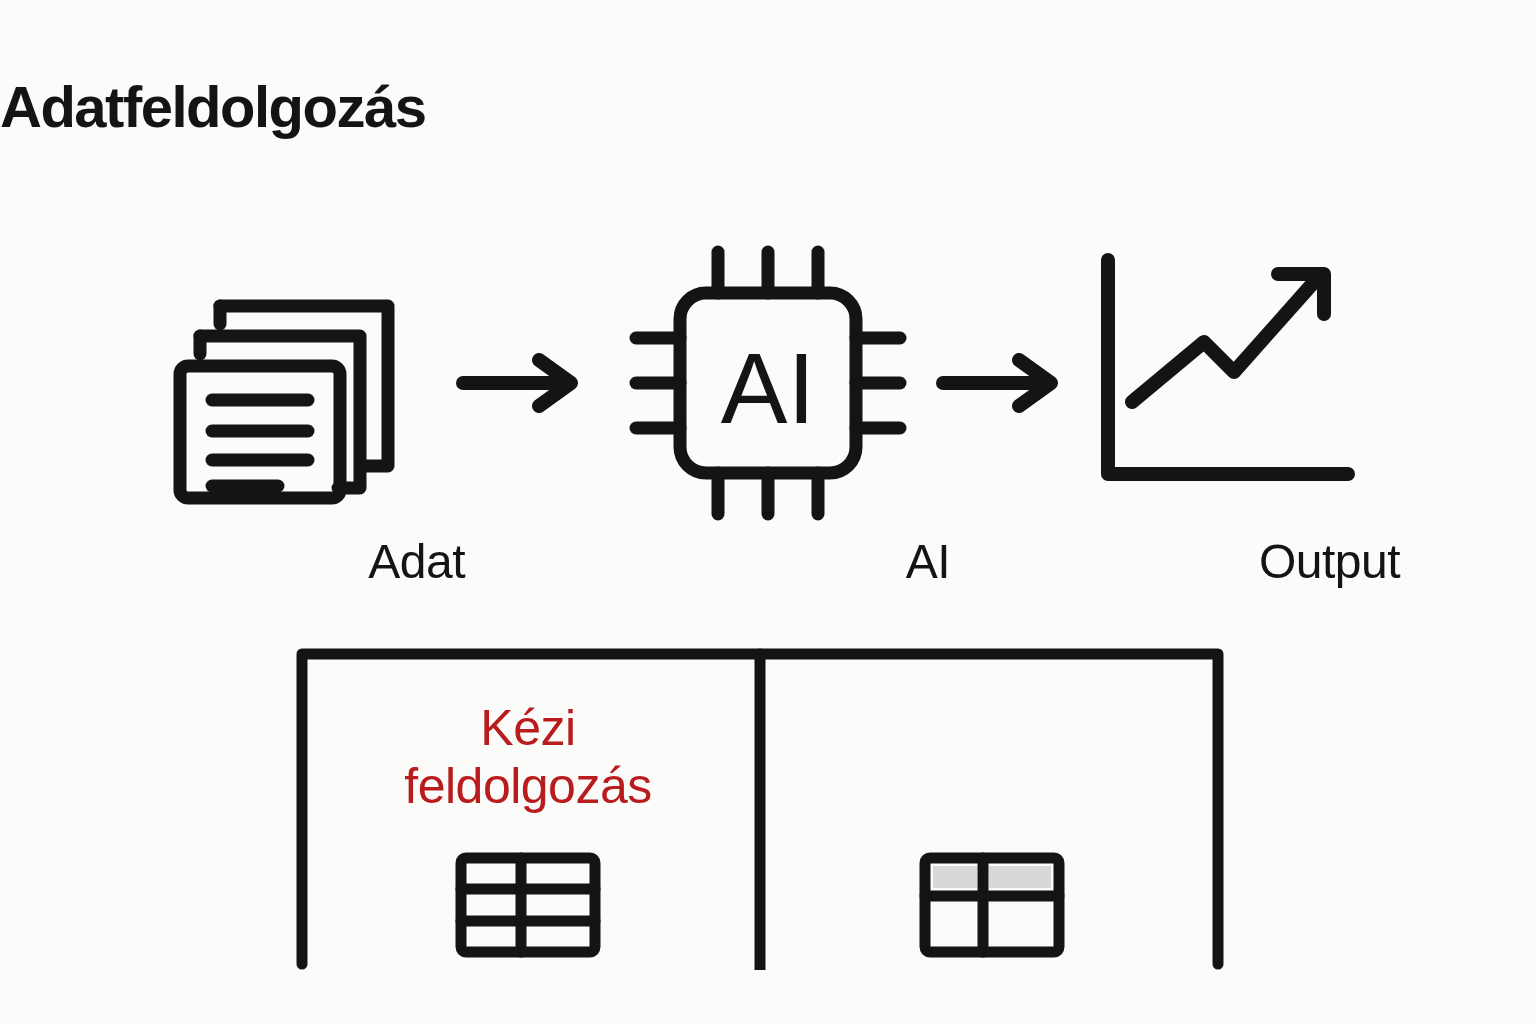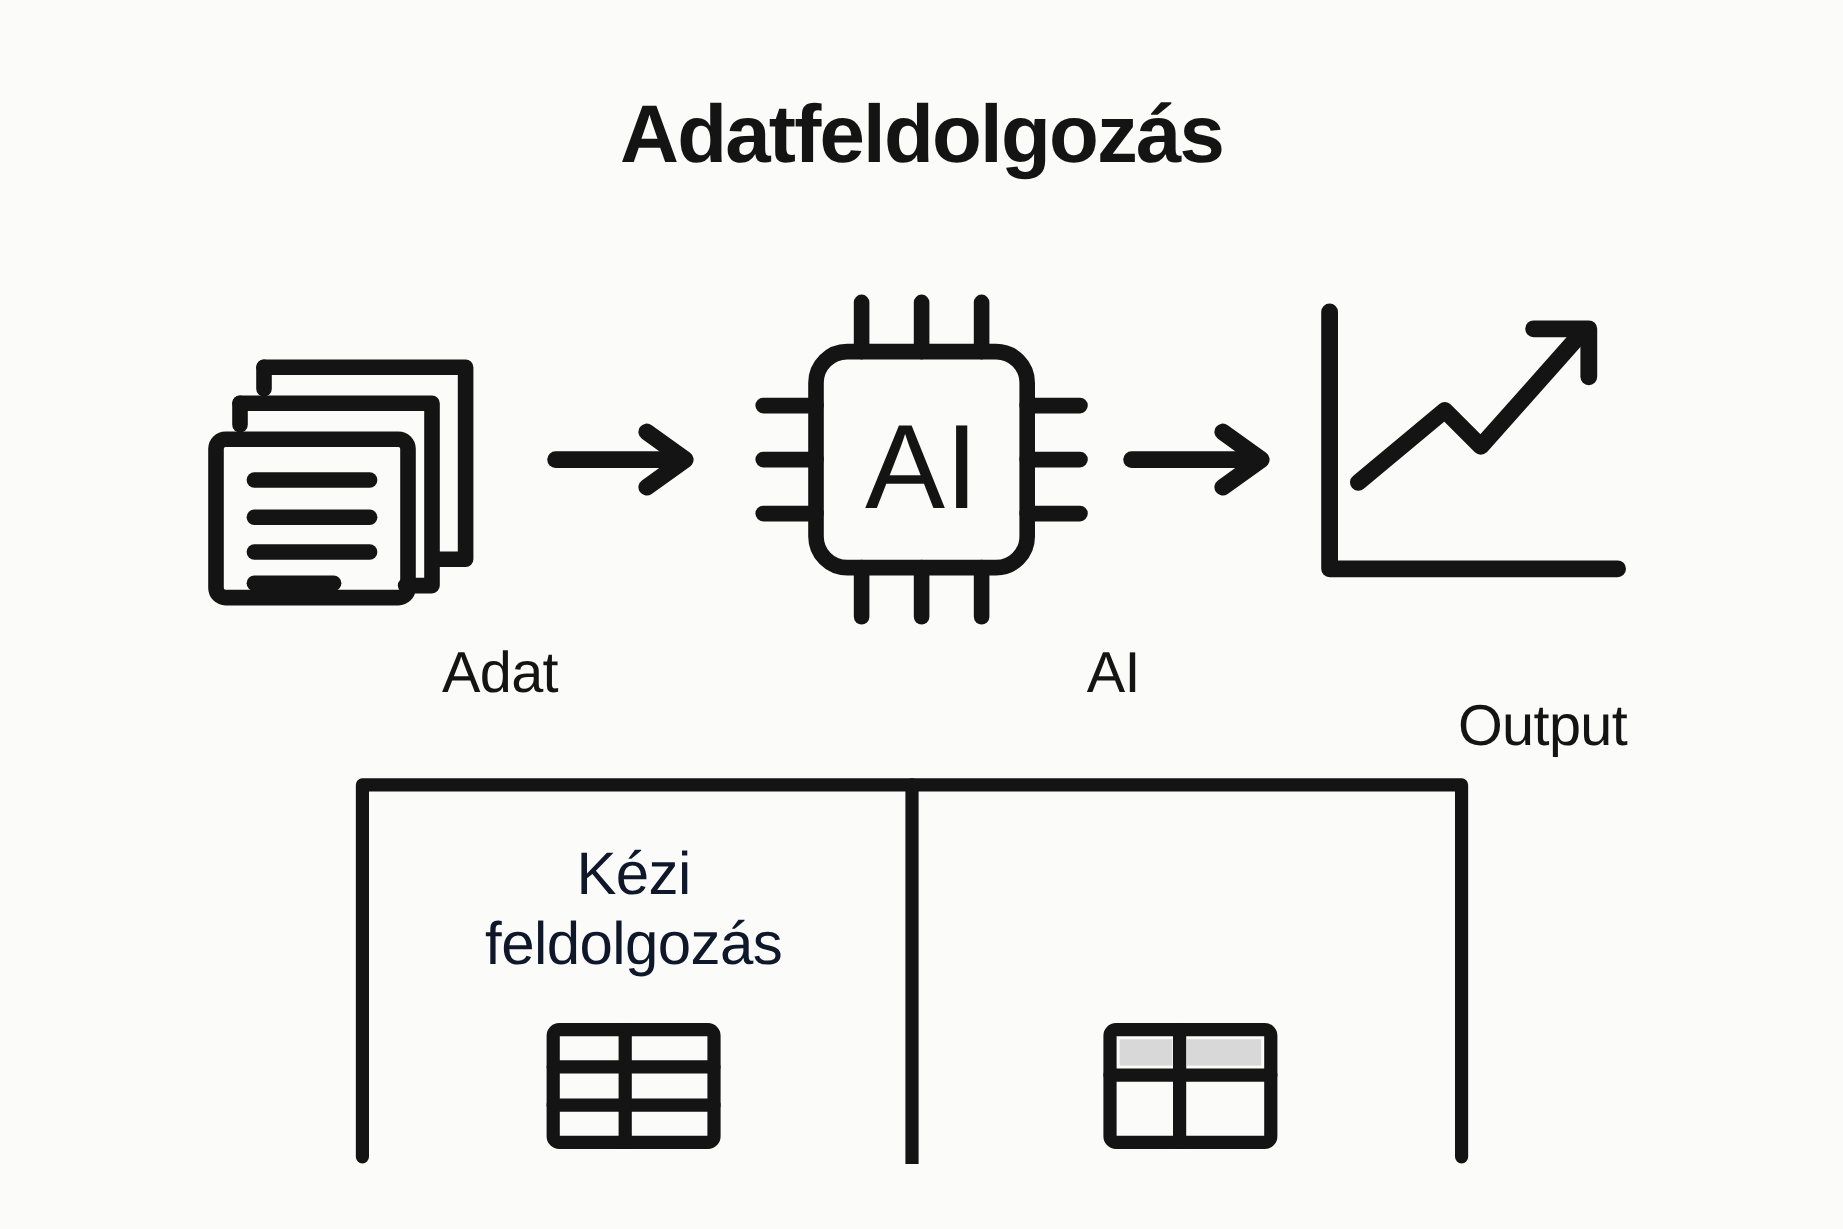--- a/index.html
+++ b/index.html
@@ -23,22 +23,22 @@
     width: 1536px;
     height: 1024px;
   }
 
   
   #title {
     position: absolute;
     left: 0;
     top: 78px;
     width: 1536px;
-    text-align: center;
-    font-size: 68px;
+    text-align: left;
+    font-size: 58px;
     font-weight: 700;
     letter-spacing: -1.5px;
     line-height: 1;
     color: #141414;
   }
 
   
   .flow-node {
     position: absolute;
   }
@@ -56,21 +56,21 @@
     color: #141414;
   }
 
   #node-data     { left: 170px; top: 248px; width: 250px; height: 260px; }
   #label-data    { left: 125px; top: 538px; }
   #arrow-1       { left: 455px; top: 352px; width: 130px; height: 62px; }
   #node-ai       { left: 618px; top: 238px; width: 300px; height: 290px; }
   #label-ai      { left: 610px; top: 538px; }
   #arrow-2       { left: 935px; top: 352px; width: 130px; height: 62px; }
   #node-output   { left: 1092px; top: 248px; width: 272px; height: 250px; }
-  #label-output  { left: 1016px; top: 538px; margin-top: 44px; }
+  #label-output  { left: 1060px; top: 538px; }
 
   
   #panel {
     position: absolute;
     left: 296px;
     top: 640px;
     width: 928px;
     height: 330px;
   }
   #panel-frame {
@@ -90,21 +90,21 @@
   .panel-col-title {
     position: absolute;
     left: 0;
     top: 30px;
     width: 464px;
     text-align: center;
     font-size: 50px;
     font-weight: 400;
     line-height: 1.15;
     letter-spacing: -0.5px;
-    color: #0f172a;
+    color: #b91c1c;
     white-space: pre-line;
   }
   .panel-col-icon {
     position: absolute;
     left: 50%;
     transform: translateX(-50%);
     top: 182px;
   }
 </style>
 </head>

